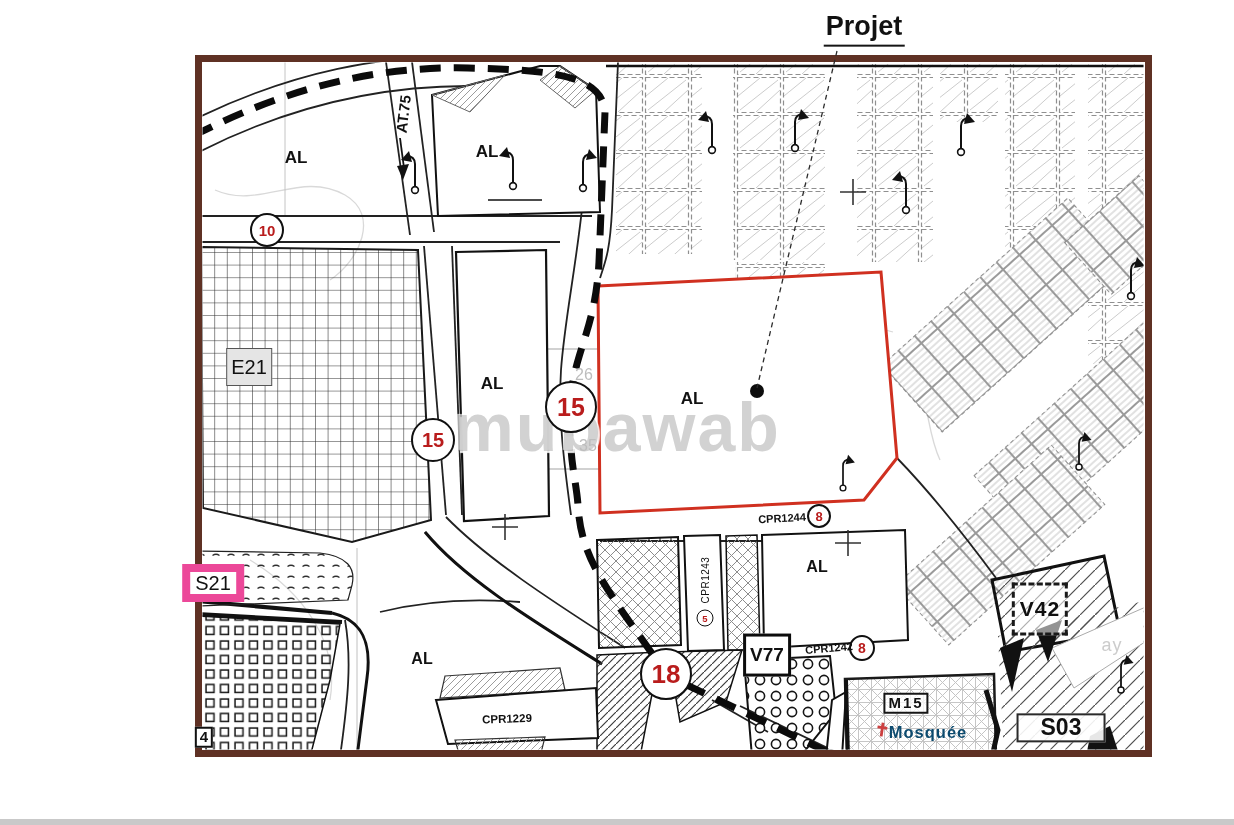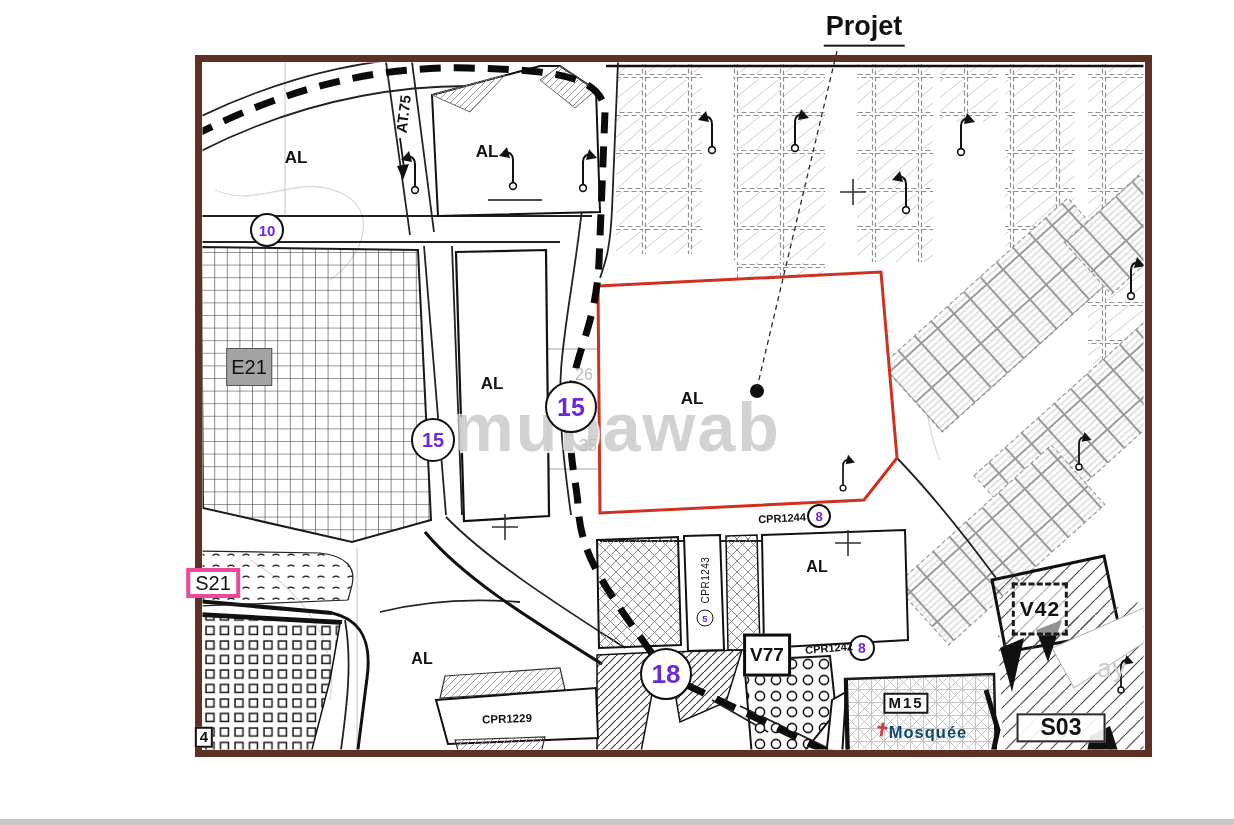--- a/index.html
+++ b/index.html
@@ -3,21 +3,21 @@
 <meta charset="utf-8">
 <style>
   html,body{margin:0;padding:0;background:#ffffff;}
   #stage{position:relative;width:1234px;height:825px;background:#fff;overflow:hidden;
          font-family:"Liberation Sans",sans-serif;}
   #map-svg{position:absolute;left:0;top:0;z-index:1;}
   .lbl{position:absolute;transform:translate(-50%,-50%);white-space:nowrap;color:#111;
        font-family:"Liberation Sans",sans-serif;z-index:3;line-height:1.1;}
   .circ{position:absolute;transform:translate(-50%,-50%);border:2.5px solid #101010;border-radius:50%;
         background:#fff;display:flex;align-items:center;justify-content:center;font-weight:bold;
-        color:#6d28d9;z-index:3;font-family:"Liberation Sans",sans-serif;}
+        color:#b91c1c;z-index:3;font-family:"Liberation Sans",sans-serif;}
   #watermark{position:absolute;transform:translate(-50%,-50%);z-index:2;font-weight:bold;
         font-size:68px;letter-spacing:2px;color:rgba(138,138,138,0.38);
         text-shadow:2px 2px 1px rgba(255,255,255,0.9),-1px -1px 1px rgba(255,255,255,0.7);}
   #bottom-strip{position:absolute;left:0;top:819px;width:1234px;height:6px;background:#c9c9c9;z-index:4;}
 </style>
 </head>
 <body>
 
 <div id="stage">
 
@@ -226,22 +226,22 @@
 
   <div class="lbl" style="left:864px;top:29px;font-size:27px;font-weight:bold;border-bottom:2.5px solid #151515;padding:0 2px 3px;text-align:right;">Projet</div>
 
   <div class="lbl" style="left:296px;top:158px;font-size:17px;font-weight:700;">AL</div>
   <div class="lbl" style="left:487px;top:152px;font-size:17px;font-weight:700;">AL</div>
   <div class="lbl" style="left:492px;top:384px;font-size:17px;font-weight:700;">AL</div>
   <div class="lbl" style="left:692px;top:399px;font-size:17px;font-weight:700;">AL</div>
   <div class="lbl" style="left:817px;top:567px;font-size:16px;font-weight:700;">AL</div>
   <div class="lbl" style="left:422px;top:659px;font-size:16px;font-weight:700;">AL</div>
 
-  <div class="lbl" style="left:249px;top:367px;font-size:20px;background:#a3a3a3;border:1px solid #555;padding:7px 4px;">E21</div>
-  <div class="lbl" style="left:213px;top:583px;font-size:20px;background:#fff;border:4px solid #ec4899;padding:0 5px;">S21</div>
+  <div class="lbl" style="left:249px;top:367px;font-size:20px;background:#e5e5e5;border:1px solid #555;padding:7px 4px;">E21</div>
+  <div class="lbl" style="left:213px;top:583px;font-size:20px;background:#fff;border:8px solid #ec4899;padding:0 5px;">S21</div>
   <div class="lbl" style="left:204px;top:737px;font-size:15px;font-weight:bold;background:#fff;border:2px solid #111;padding:0 3px;">4</div>
   <div class="lbl" style="left:404px;top:114px;font-size:15px;font-weight:bold;transform:translate(-50%,-50%) rotate(-83deg);">AT.75</div>
 
   <div class="circ" style="left:267px;top:230px;width:30px;height:30px;font-size:15px;">10</div>
   <div class="circ" style="left:433px;top:440px;width:40px;height:40px;font-size:20px;">15</div>
   <div class="circ" style="left:571px;top:407px;width:48px;height:48px;font-size:25px;">15</div>
   <div class="circ" style="left:666px;top:674px;width:48px;height:48px;font-size:26px;">18</div>
   <div class="circ" style="left:819px;top:516px;width:20px;height:20px;font-size:13px;border-width:2px;">8</div>
   <div class="circ" style="left:862px;top:648px;width:22px;height:22px;font-size:14px;">8</div>
   <div class="circ" style="left:705px;top:618px;width:15px;height:15px;font-size:9.5px;border-width:1.5px;">5</div>
@@ -254,16 +254,16 @@
   <div class="lbl" style="left:767px;top:655px;font-size:19px;font-weight:800;border:3px solid #0c0c0c;background:#fff;padding:8px 4px;">V77</div>
   <div class="lbl" style="left:1040px;top:609px;font-size:21px;font-weight:800;border:3px dashed #1a1a1a;background:rgba(255,255,255,0.55);padding:12px 5px;letter-spacing:1px;">V42</div>
   <div class="lbl" style="left:1061px;top:728px;font-size:23px;font-weight:700;border:2px solid #2a2a2a;background:rgba(255,255,255,0.9);padding:0 22px;">S03</div>
   <div class="lbl" style="left:906px;top:703px;font-size:15px;font-weight:800;border:2px solid #161616;background:rgba(255,255,255,0.75);padding:0 3px;letter-spacing:2px;text-align:center;">M15</div>
 
   <div class="lbl" style="left:882px;top:731px;font-size:18px;font-weight:bold;color:#cc4040;transform:translate(-50%,-50%) rotate(8deg);">✝</div>
   <div class="lbl" style="left:928px;top:732px;font-size:16.5px;font-weight:700;color:#0c4a6e;letter-spacing:1px;">Mosquée</div>
 
   <div class="lbl" style="left:584px;top:375px;font-size:16px;color:#bdbdbd;">26</div>
   <div class="lbl" style="left:588px;top:446px;font-size:16px;color:#bdbdbd;">35</div>
-  <div class="lbl" style="left:1112px;top:668px;font-size:26px;color:#cccccc;letter-spacing:1px;">ay</div>
+  <div class="lbl" style="left:1112px;top:646px;font-size:18px;color:#cccccc;letter-spacing:1px;">ay</div>
 
   <div id="bottom-strip"></div>
 </div>
 
 </body></html>

